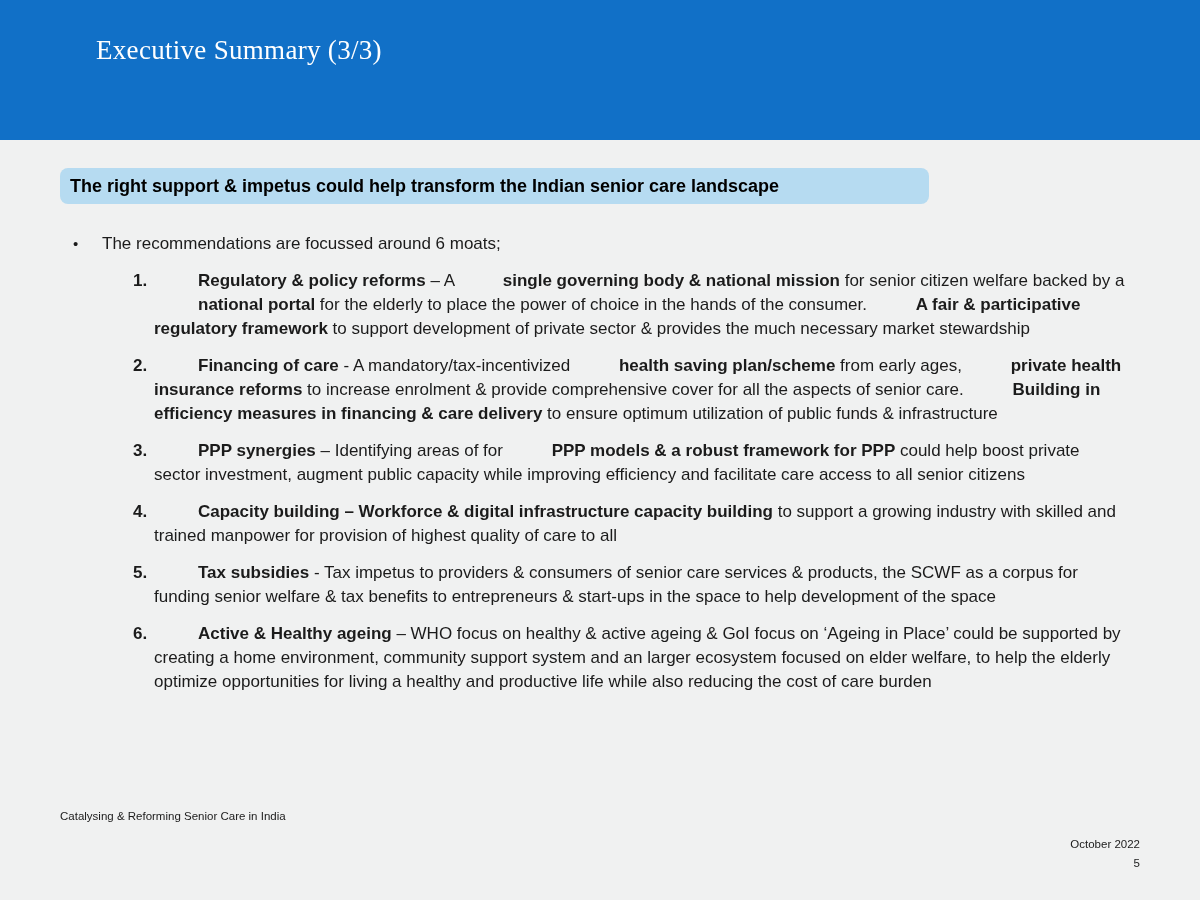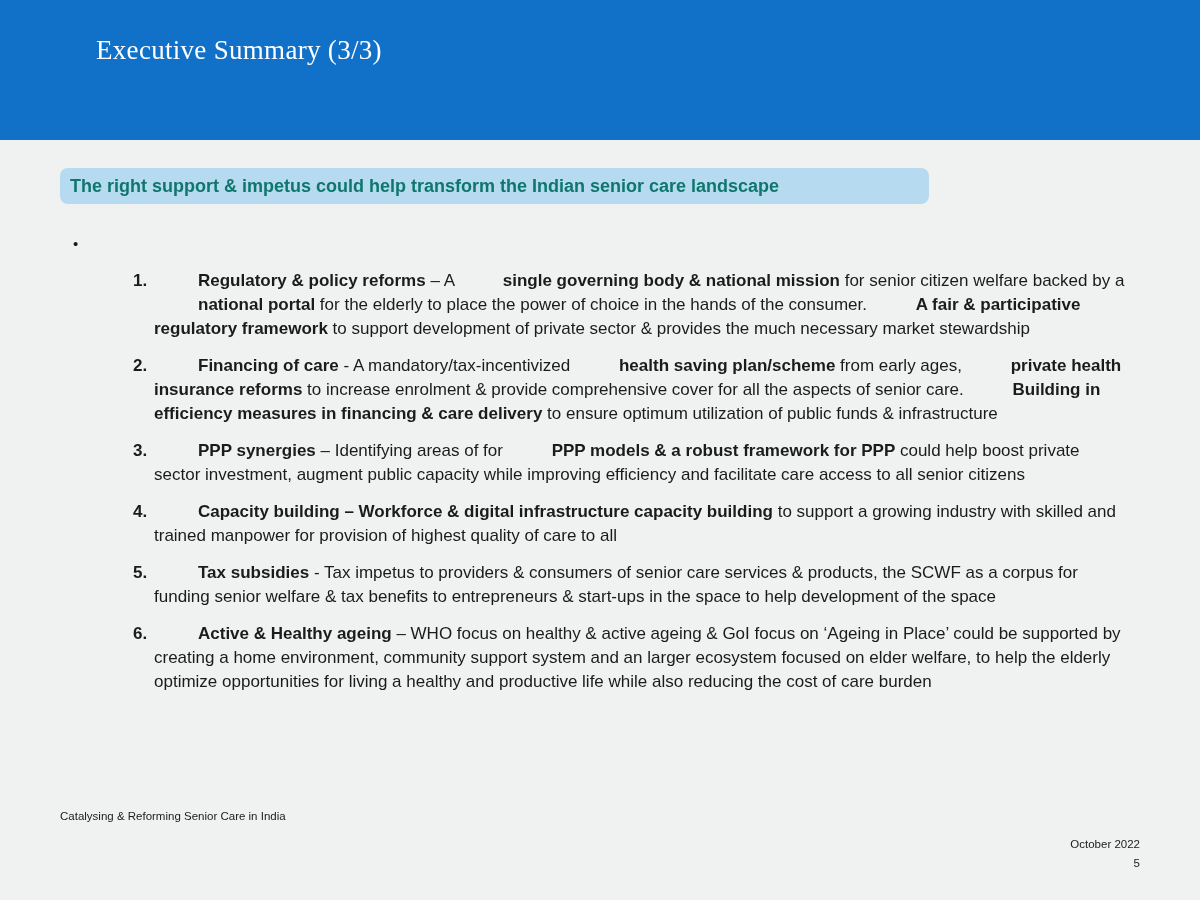--- a/index.html
+++ b/index.html
@@ -30,21 +30,21 @@
     min-height: 36px;
     background: var(--subtitle-bg, #B6DBF1);
     border-radius: 8px;
     display: flex;
     align-items: center;
     padding: 0 10px;
   }
   .subtitle-box span {
     font-weight: 700;
     font-size: 18px;
-    color: #0f766e;
+    color: #000000;
   }
   .intro-row {
     margin: 28px 0 0 73px;
     display: flex;
     font-size: 17px;
     line-height: 24px;
   }
   .intro-row .bullet-glyph {
     width: 29px;
     font-size: 15px;
@@ -91,20 +91,21 @@
 <div class="header-band">
   <div class="slide-title">Executive Summary (3/3)</div>
 </div>
 
 <div class="subtitle-box">
   <span>The right support &amp; impetus could help transform the Indian senior care landscape</span>
 </div>
 
 <div class="intro-row">
   <span class="bullet-glyph">•</span>
+  <span>The recommendations are focussed around 6 moats;</span>
 </div>
 
 <div class="list" id="list">
     <div class="item">
       <span class="num">1.</span>
       <span class="content"><span class="b">Regulatory &amp; policy reforms</span><span> – A </span><span class="b">single governing body &amp; national mission</span><span> for senior citizen welfare backed by a </span><span class="b">national portal</span><span> for the elderly to place the power of choice in the hands of the consumer. </span><span class="b">A fair &amp; participative regulatory framework</span><span> to support development of private sector &amp; provides the much necessary market stewardship</span></span>
     </div>
     <div class="item">
       <span class="num">2.</span>
       <span class="content"><span class="b">Financing of care</span><span> - A mandatory/tax-incentivized </span><span class="b">health saving plan/scheme</span><span> from early ages, </span><span class="b">private health insurance reforms</span><span> to increase enrolment &amp; provide comprehensive cover for all the aspects of senior care. </span><span class="b">Building in efficiency measures in financing &amp; care delivery</span><span> to ensure optimum utilization of public funds &amp; infrastructure</span></span>

